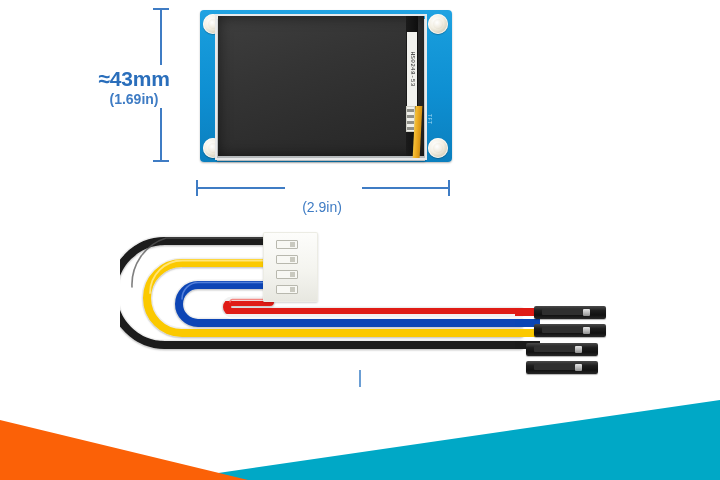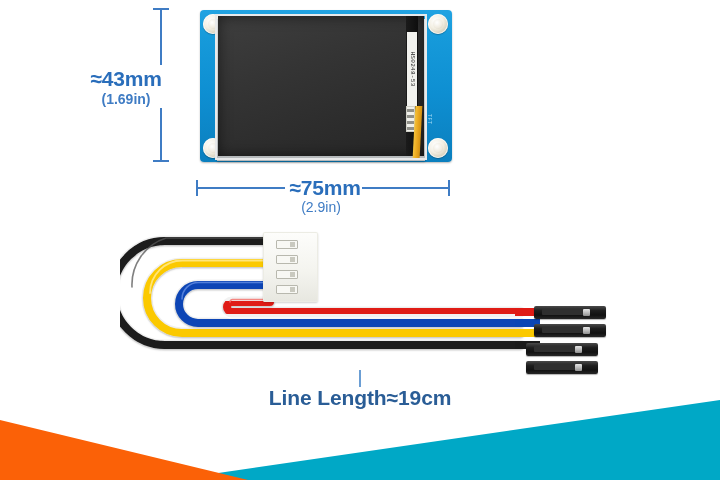--- a/index.html
+++ b/index.html
@@ -19,20 +19,21 @@
   }
 
   
   .dim-text {
     position: absolute;
     color: #2a6ebb;
     text-align: center;
     line-height: 1;
     white-space: nowrap;
     user-select: none;
+    margin-left: 8px;
   }
   .dim-main {
     font-size: 21px;
     font-weight: bold;
     letter-spacing: -0.2px;
   }
   .dim-sub {
     font-size: 14px;
     font-weight: normal;
     color: #3f7cc4;
@@ -353,22 +354,21 @@
     <div id="fpc-tail"></div>
     <div id="silk-text">TFT</div>
   </div>
 
   <div id="dim-h-wrap">
     <div class="cap" style="left:0;"></div>
     <div class="seg" style="left:1px;  width:88px;"></div>
     <div class="seg" style="left:166px;width:86px;"></div>
     <div class="cap" style="left:252px;"></div>
   </div>
-  <div class="dim-text dim-main" style="left:285px; top:177px; width:80px;">≈75mm</div>
-  <div class="dim-text dim-sub" style="left:281px; top:200px; width:80px;">(2.9in)</div>
+  <div class="dim-text dim-sub" style="left:274px; top:200px; width:80px;">(2.9in)</div>
 
   <div id="cable">
     <svg width="520" height="165" viewBox="0 0 520 165" xmlns="http://www.w3.org/2000/svg">
       <defs>
         <filter id="wshadow" x="-10%" y="-10%" width="130%" height="130%">
           <feDropShadow dx="0" dy="1" stdDeviation="0.8" flood-color="#000" flood-opacity="0.22"></feDropShadow>
         </filter>
       </defs>
 
       <g fill="none" stroke="#ffffff" stroke-width="13" stroke-linecap="round">
@@ -422,21 +422,20 @@
   <div class="dupont" style="left:526px; top:343px; width:72px;">
     <div class="slot"></div>
     <div class="pin"></div>
   </div>
   <div class="dupont" style="left:526px; top:361px; width:72px;">
     <div class="slot"></div>
     <div class="pin"></div>
   </div>
 
   <div id="leader"></div>
-  <div id="line-length">Line Length≈19cm</div>
 
   <svg id="deco-cyan" viewBox="0 0 720 90" preserveAspectRatio="none">
     <polygon points="170,90 720,10 720,90" fill="#00a8c6"></polygon>
   </svg>
   <svg id="deco-orange" viewBox="0 0 720 90" preserveAspectRatio="none">
     <polygon points="0,30 0,90 248,90" fill="#fb6107"></polygon>
   </svg>
 
 </div>
 

